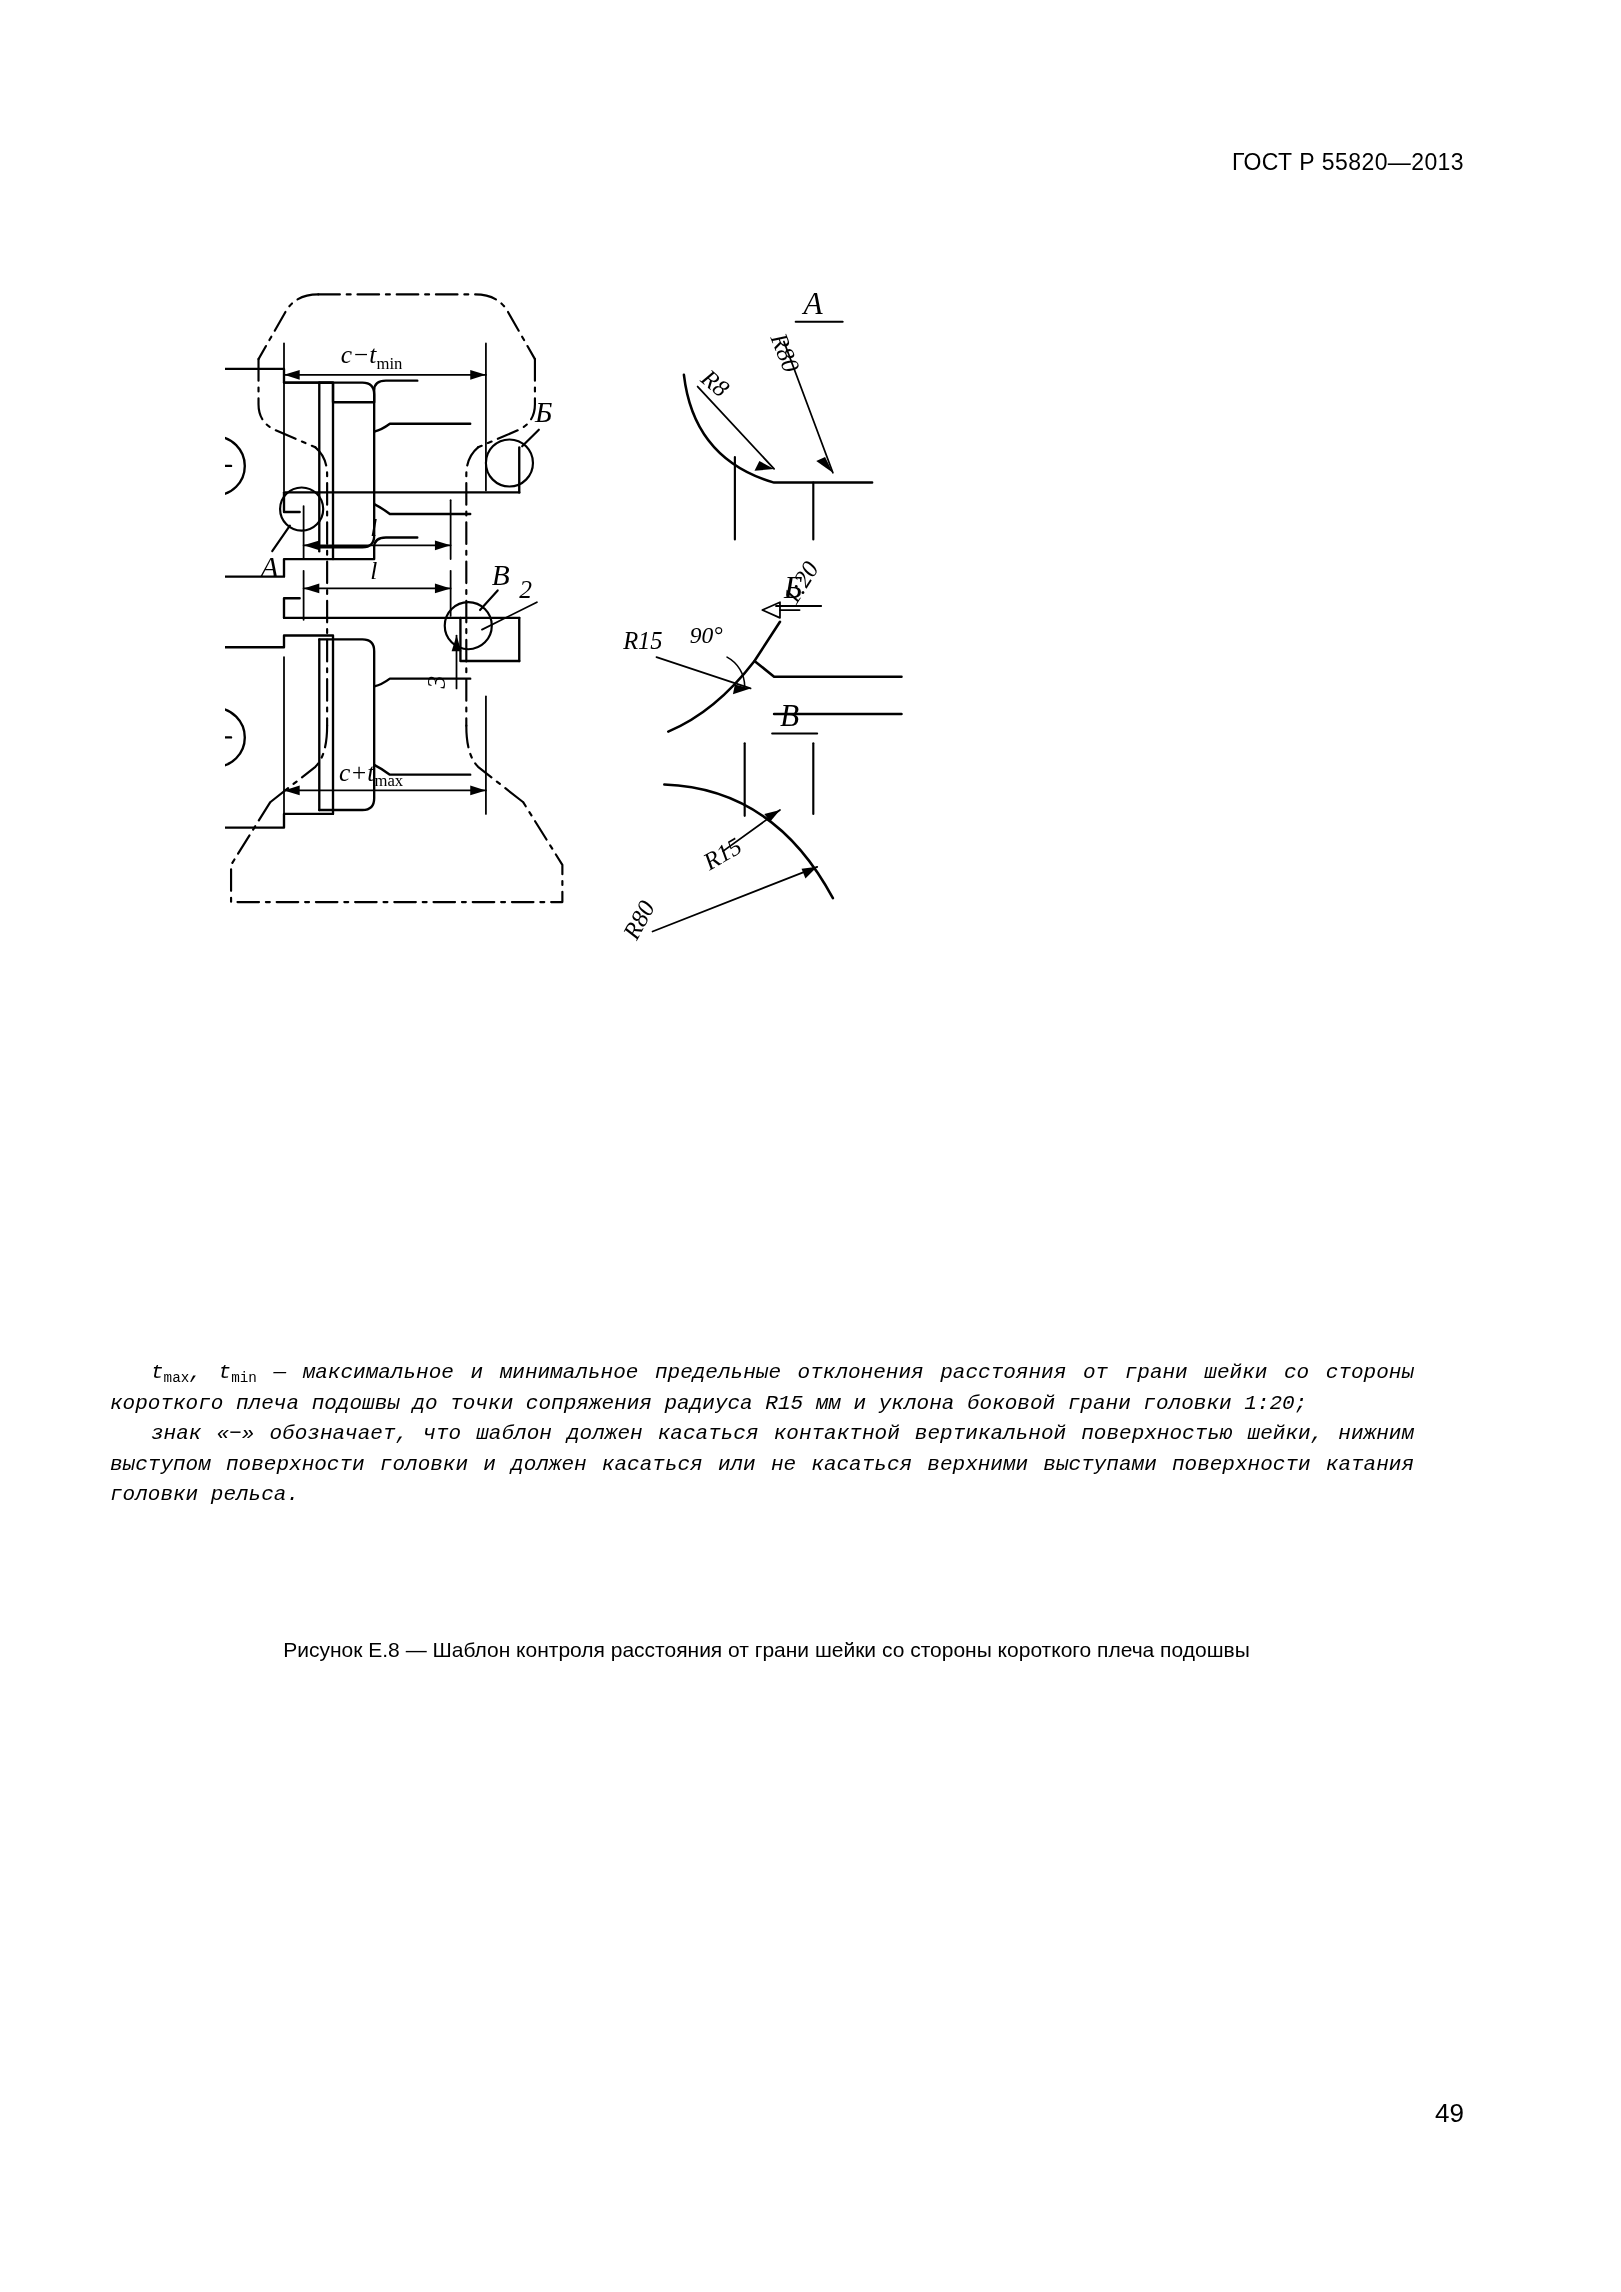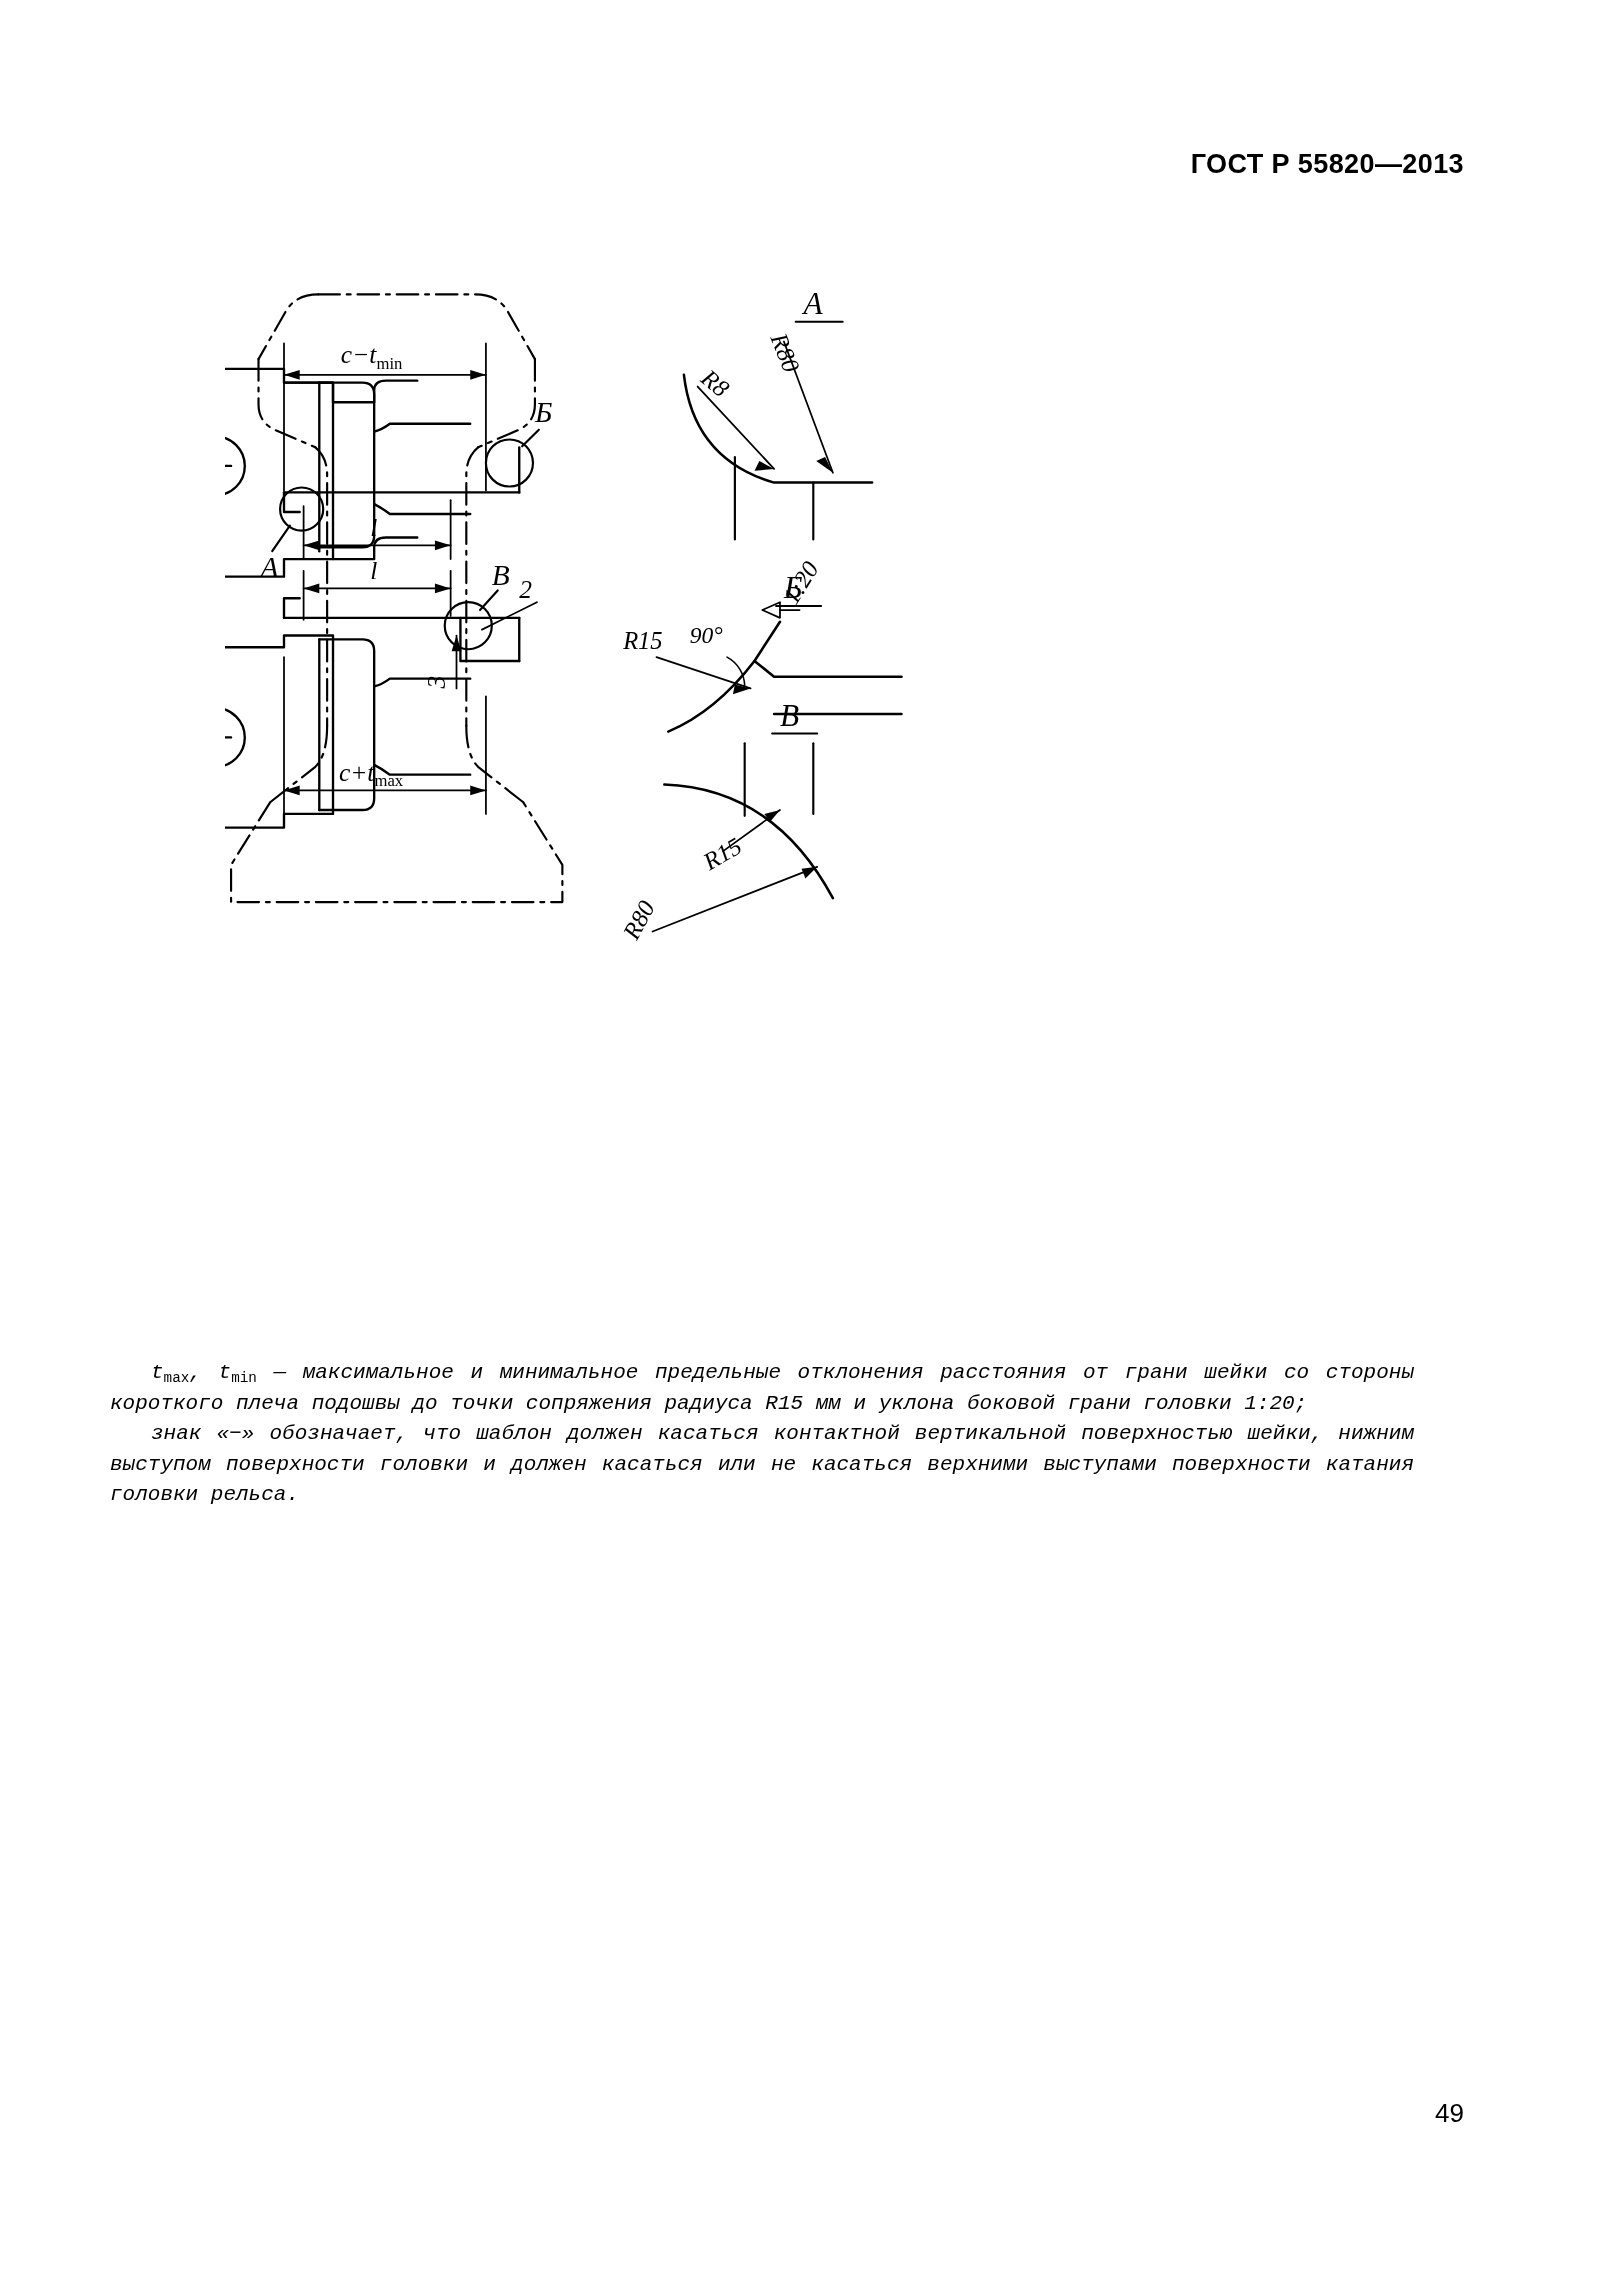--- a/index.html
+++ b/index.html
@@ -18,22 +18,22 @@
     position: absolute;
     left: 0; top: 0;
     width: 1621px;
     height: 2293px;
     overflow: hidden;
   }
   .header {
     position: absolute;
     right: 157px;
     top: 149px;
-    font-size: 27px;
-    font-weight: bold;
+    font-size: 23px;
+    font-weight: normal;
     letter-spacing: 0.4px;
     white-space: nowrap;
   }
   .figure {
     position: absolute;
     left: 225px;
     top: 265px;
     width: 1206px;
     height: 1088px;
   }
@@ -284,18 +284,19 @@
   </div>
 
   <div class="notes">
     <p>
       <span class="it">t</span><sub>max</sub><span>, t</span><sub>min</sub><span> — максимальное и минимальное предельные отклонения расстояния от грани шейки со стороны короткого плеча подошвы до точки сопряжения радиуса R15 мм и уклона боковой грани головки 1:20;</span>
     </p>
     <p>знак «−» обозначает, что шаблон должен касаться контактной вертикальной поверхностью шейки, нижним выступом поверхности головки и должен касаться или не касаться верхними выступами поверхности катания головки рельса.</p>
   </div>
 
   <div class="caption">
+    <div>Рисунок Е.8 — Шаблон контроля расстояния от грани шейки со стороны короткого плеча подошвы</div>
   </div>
 
   <div class="pagenum">49</div>
 
 </div>
 
 
 </body></html>

